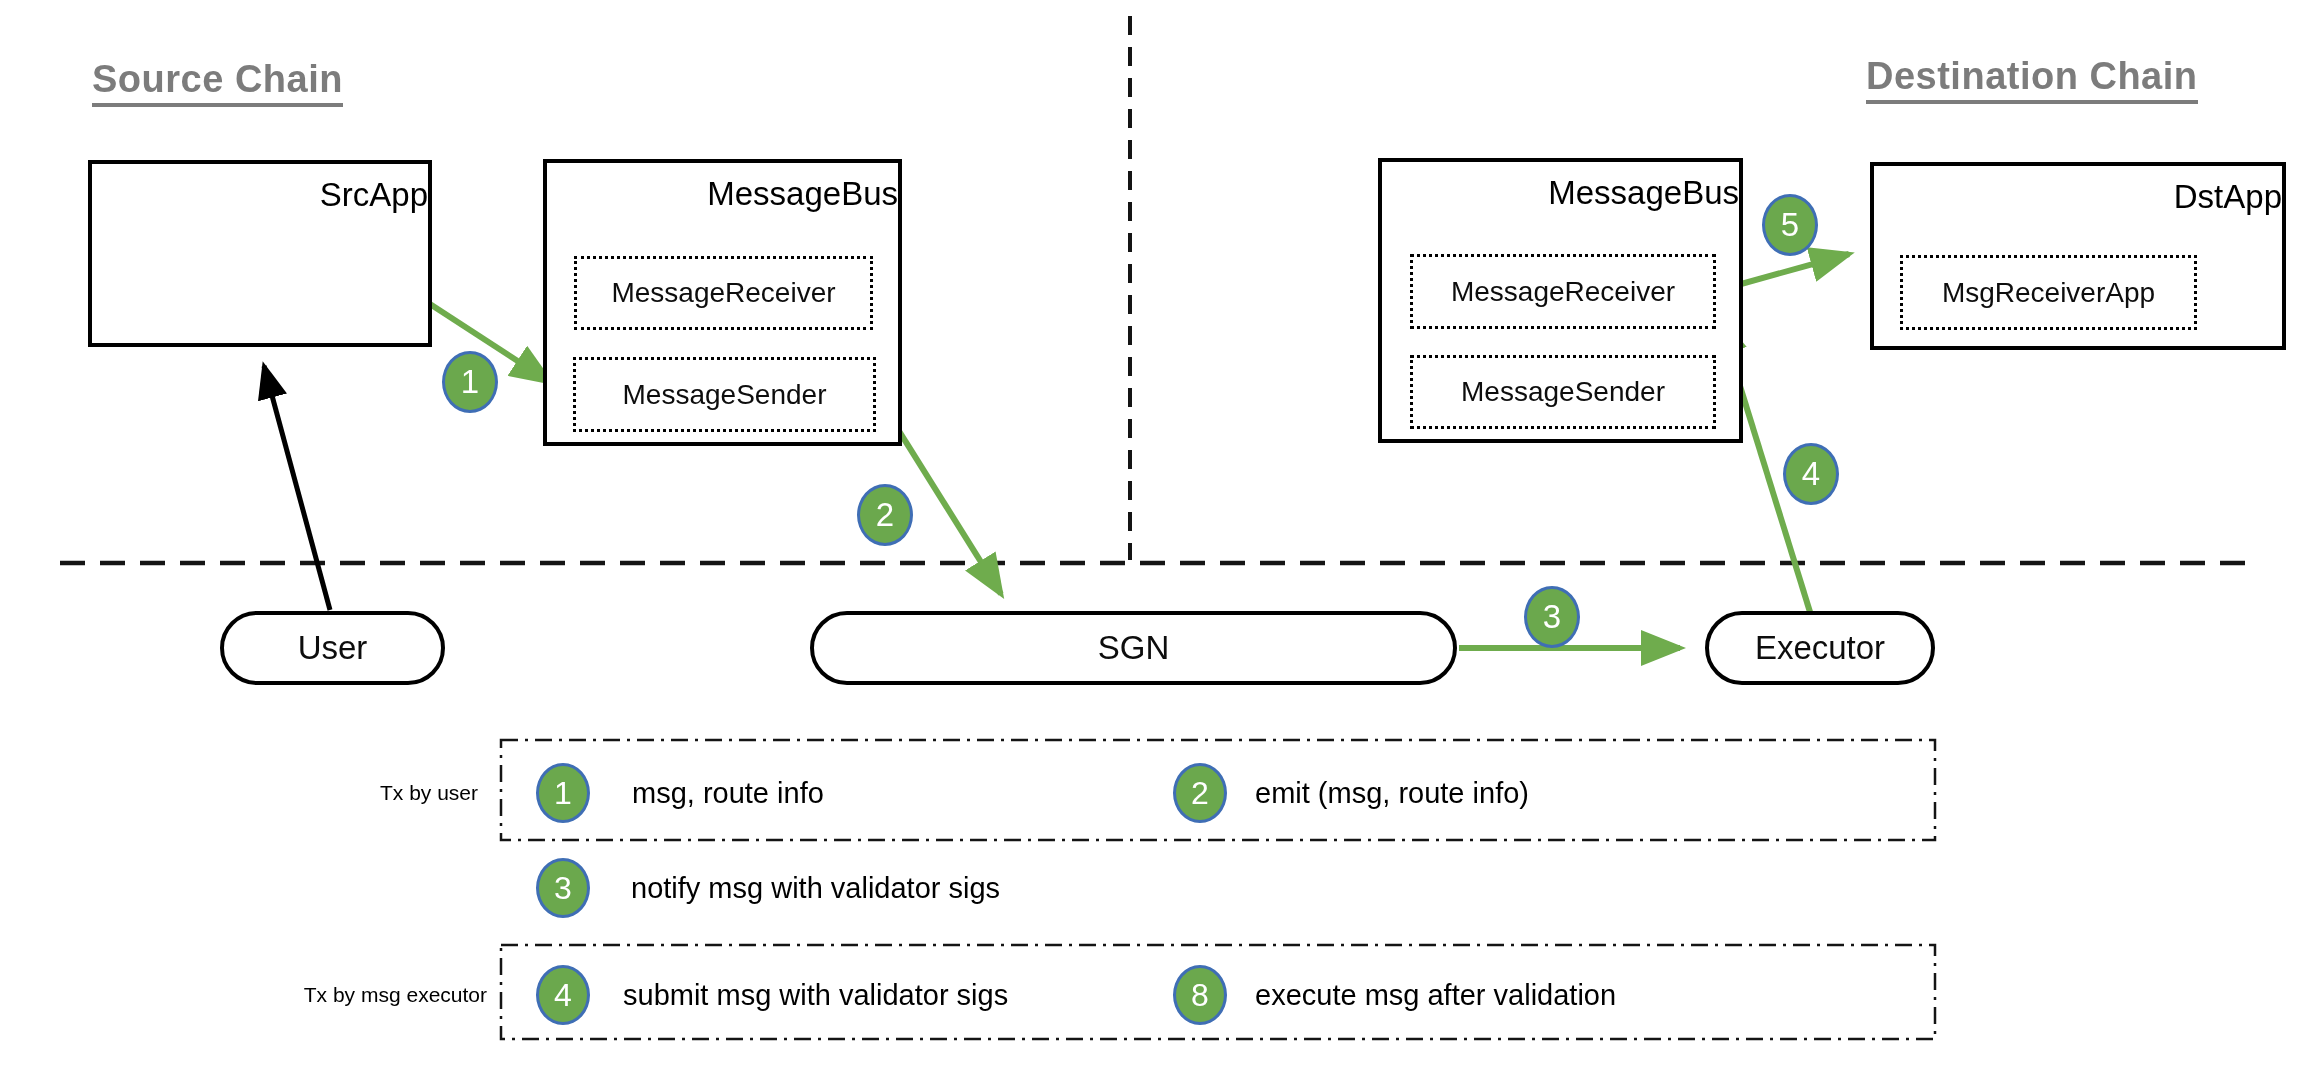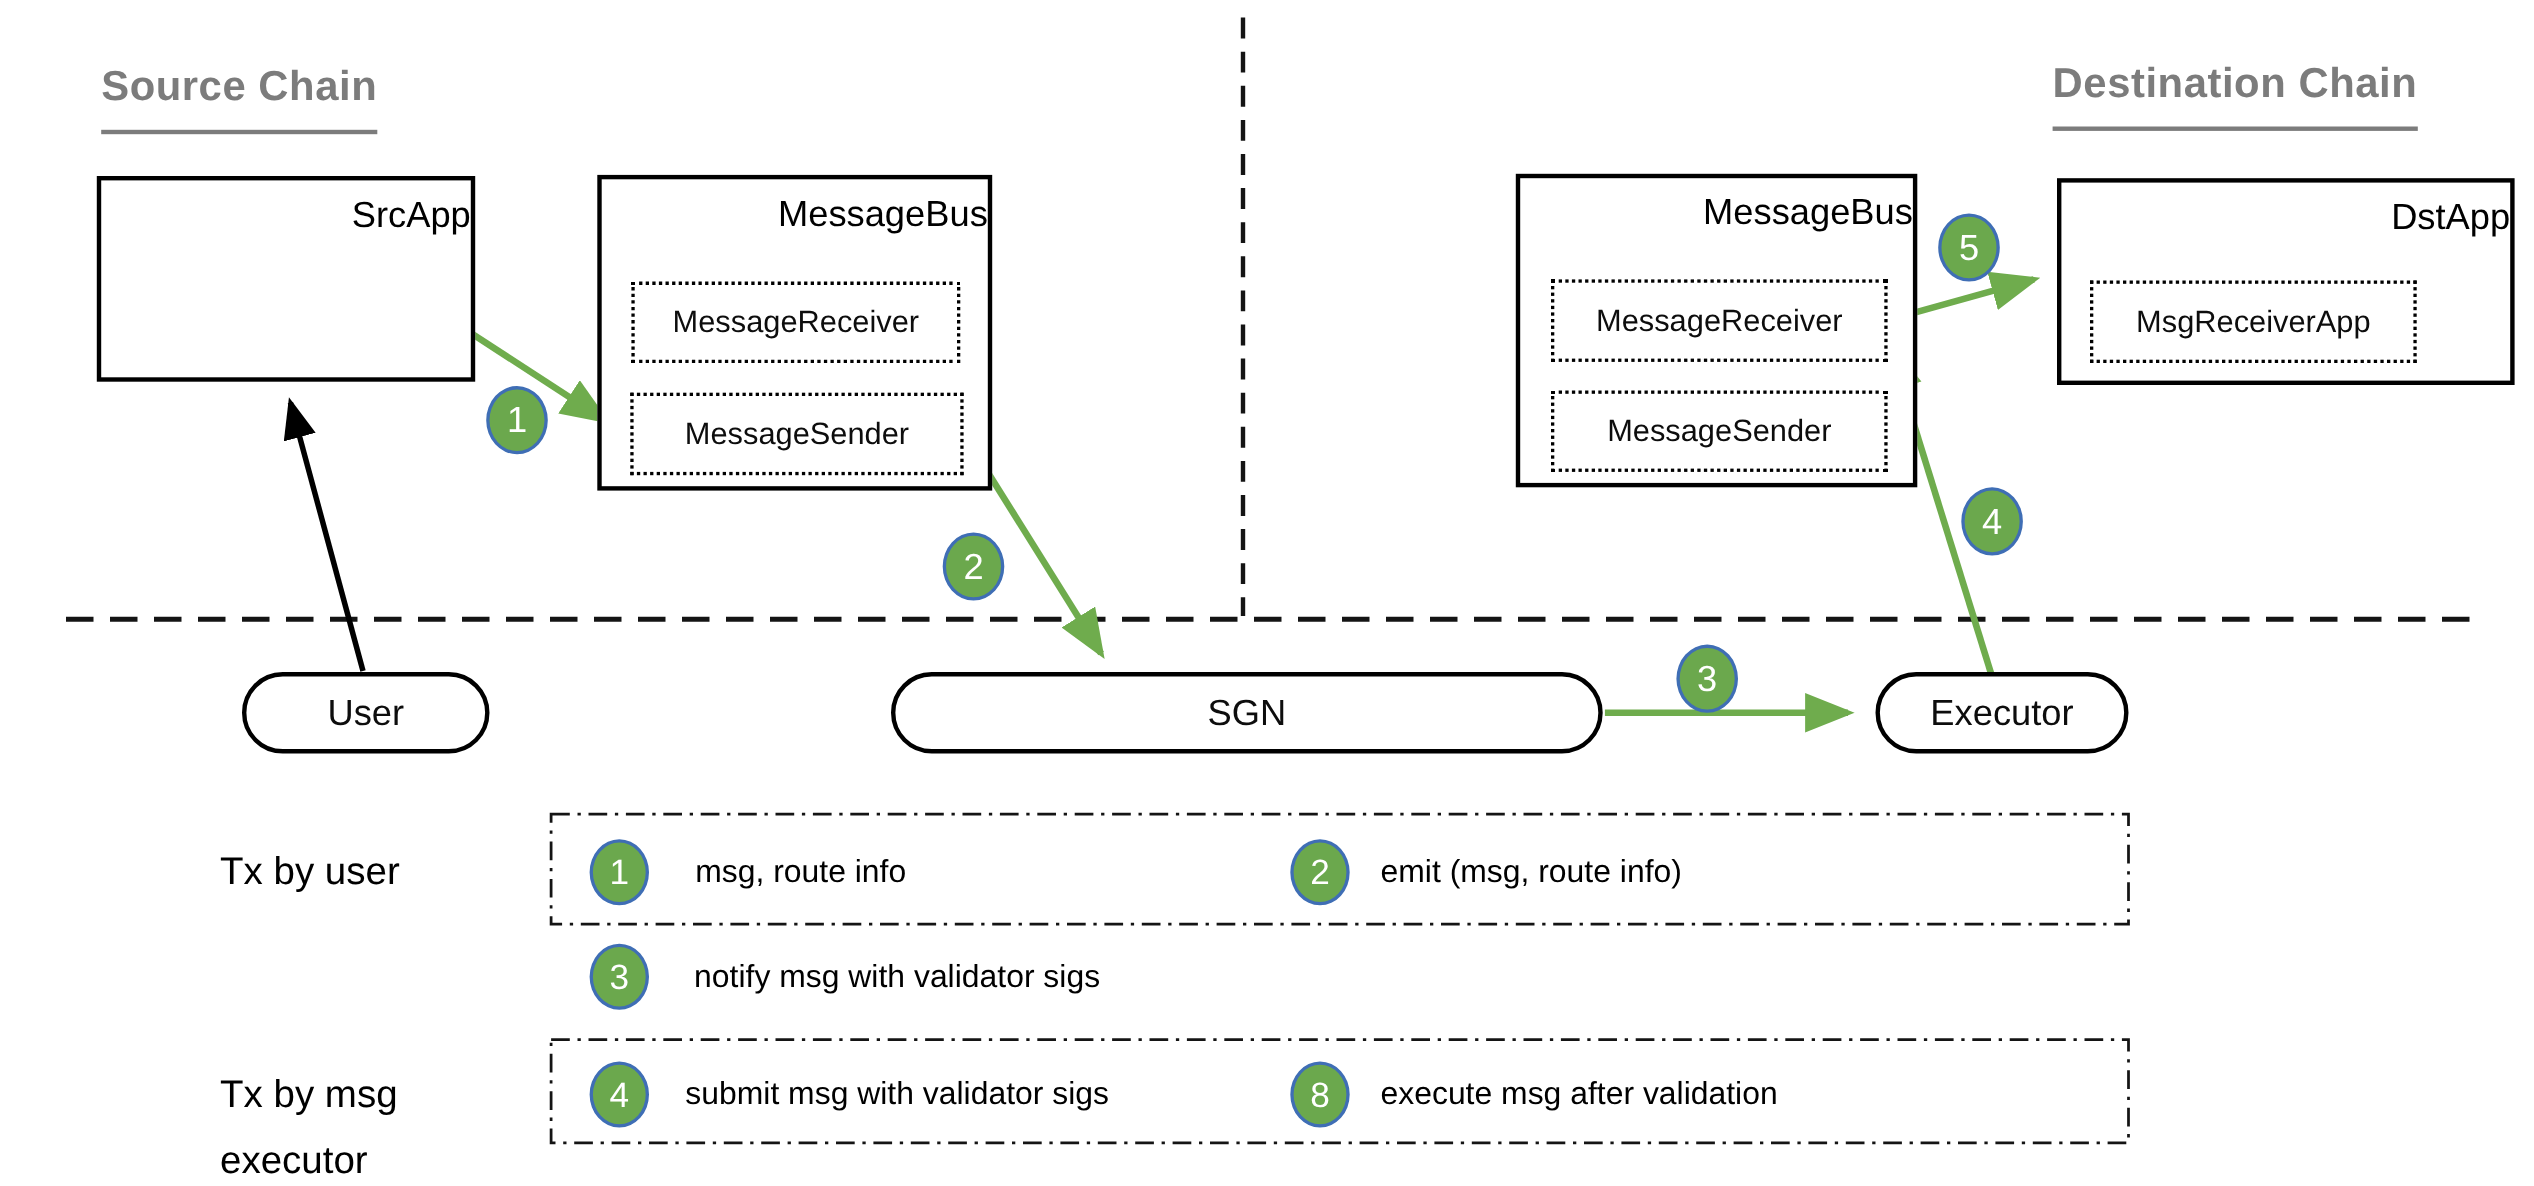--- a/index.html
+++ b/index.html
@@ -3,21 +3,21 @@
 <meta charset="utf-8">
 <style>
   html,body{margin:0;padding:0;}
   body{
     width:2304px;height:1078px;position:relative;background:#ffffff;
     font-family:"Liberation Sans", sans-serif;color:#0d0d0d;overflow:hidden;
   }
   
   .chain-label{
     position:absolute;font-size:38px;font-weight:700;color:#7c7c7c;
-    border-bottom:4px solid #7c7c7c;padding-bottom:17px;letter-spacing:0.5px;
+    border-bottom:4px solid #7c7c7c;padding-bottom:2px;letter-spacing:0.5px;
   }
   
   .node-box{
     position:absolute;background:#ffffff;border:4px solid #000000;box-sizing:border-box;
   }
   .node-title{
     position:absolute;left:0;right:0;top:12px;text-align:right;
     font-size:33px;color:#000;
   }
   .inner-box{
@@ -33,21 +33,21 @@
   
   .badge{
     position:absolute;width:56px;height:62px;border-radius:50%;
     background:#6ba84d;border:3px solid #3f6eb5;box-sizing:border-box;
     display:flex;align-items:center;justify-content:center;
     color:#ffffff;font-size:33px;
   }
   .badge.small{width:54px;height:60px;font-size:32px;}
   
   .legend-label{
-    position:absolute;font-size:35px;color:#000;text-align:left;line-height:60px;
+    position:absolute;font-size:21px;color:#000;text-align:right;line-height:60px;
   }
   .legend-text{
     position:absolute;font-size:29px;color:#000;line-height:60px;white-space:nowrap;
   }
   svg{position:absolute;left:0;top:0;}
 </style>
 </head>
 <body>
 
 <svg width="2304" height="1078" viewBox="0 0 2304 1078">

